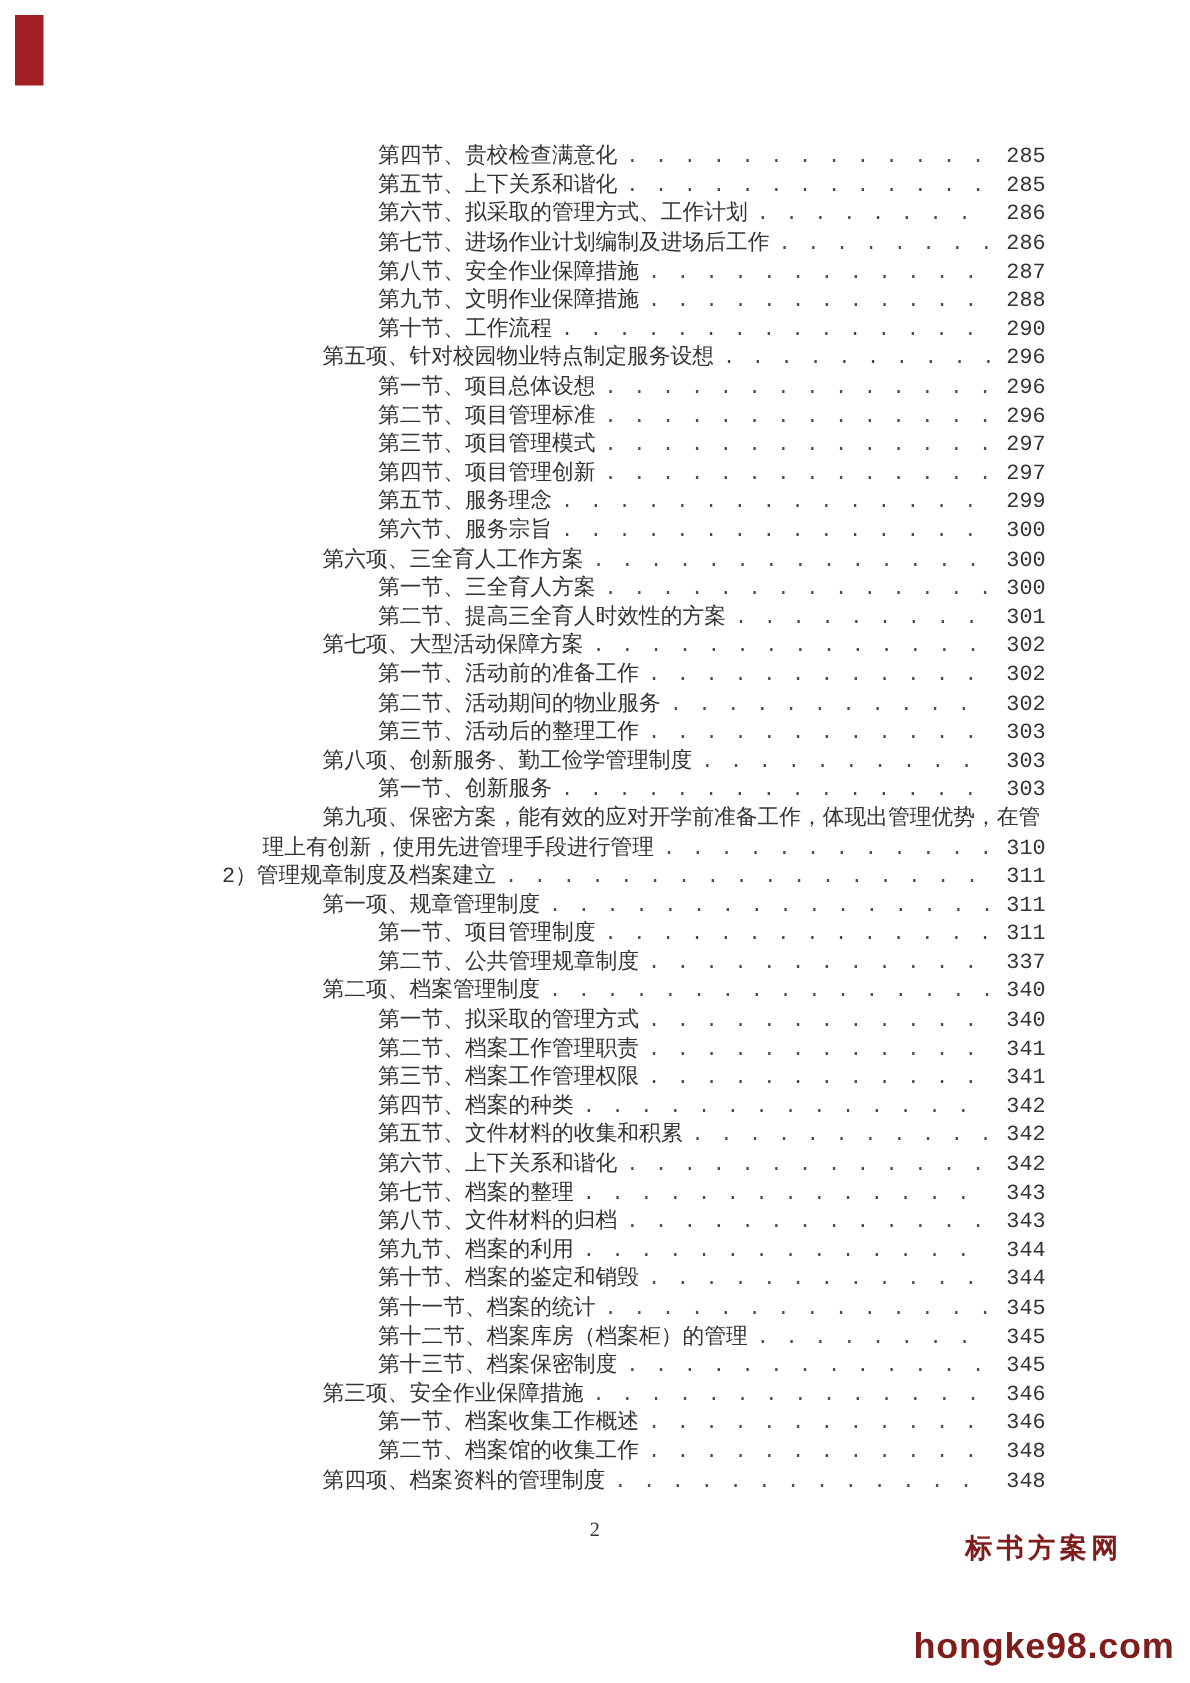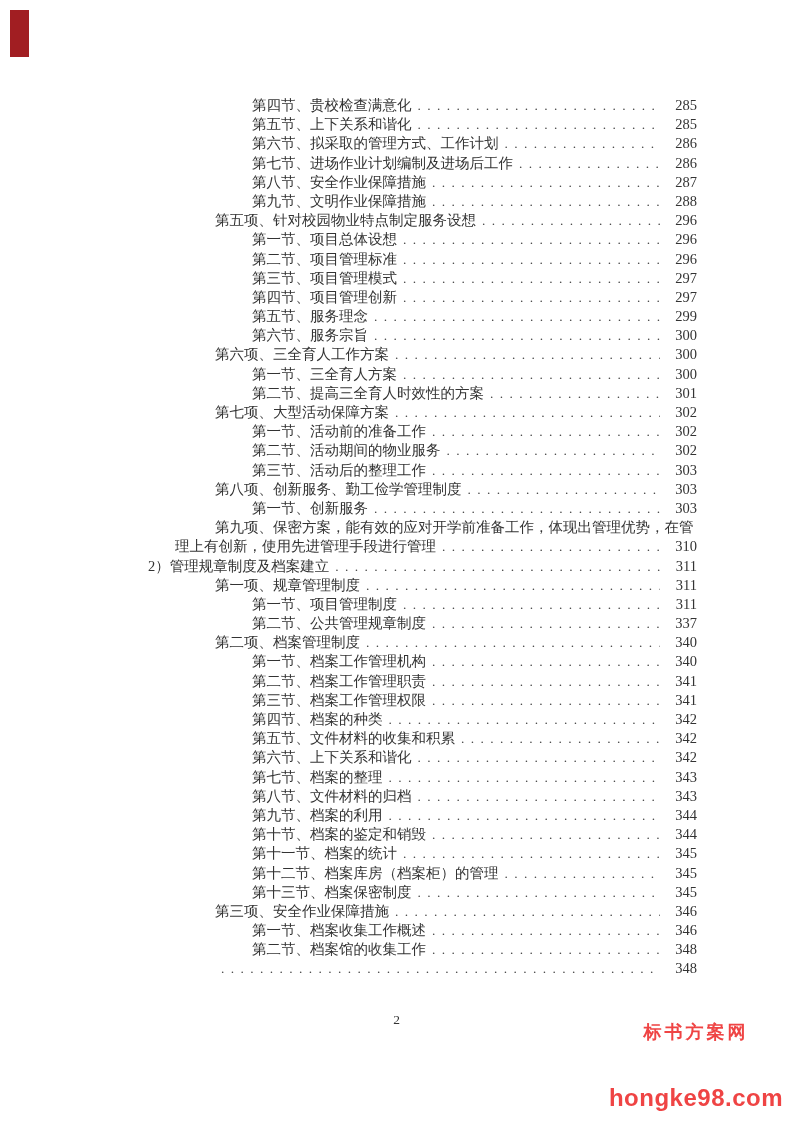--- a/index.html
+++ b/index.html
@@ -3,21 +3,21 @@
 <meta charset="utf-8">
 <style>
   html,body{margin:0;padding:0;}
   body{
     width:793px;height:1122px;position:relative;overflow:hidden;
     background:#ffffff;
     font-family:"Liberation Serif","DejaVu Serif",serif;
   }
   .sheet{position:absolute;inset:0;}
   .corner-mark{position:absolute;left:10px;top:10px;width:19px;height:47px;}
-  .toc{position:absolute;left:96px;top:96px;width:601px;color:#333333;}
+  .toc{position:absolute;left:96px;top:96px;width:601px;color:#333333;font-family:Liberation Mono, monospace;}
   .toc-row{
     display:flex;align-items:baseline;
     height:19.2px;line-height:19.2px;font-size:14.5px;
     white-space:nowrap;
   }
   .level-node{padding-left:156px;}
   .level-item{padding-left:119px;}
   .level-list{padding-left:52px;justify-content:center;}
   .level-cont{padding-left:79px;}
   .toc-text{flex:0 0 auto;}
@@ -71,20 +71,25 @@
       <div class="toc-row level-node">
         <span class="toc-text">第八节、安全作业保障措施</span>
         <span class="toc-dots"></span>
         <span class="toc-page">287</span>
       </div>
       <div class="toc-row level-node">
         <span class="toc-text">第九节、文明作业保障措施</span>
         <span class="toc-dots"></span>
         <span class="toc-page">288</span>
       </div>
+      <div class="toc-row level-node">
+        <span class="toc-text">第十节、工作流程</span>
+        <span class="toc-dots"></span>
+        <span class="toc-page">290</span>
+      </div>
       <div class="toc-row level-item">
         <span class="toc-text">第五项、针对校园物业特点制定服务设想</span>
         <span class="toc-dots"></span>
         <span class="toc-page">296</span>
       </div>
       <div class="toc-row level-node">
         <span class="toc-text">第一节、项目总体设想</span>
         <span class="toc-dots"></span>
         <span class="toc-page">296</span>
       </div>
@@ -185,21 +190,21 @@
         <span class="toc-text">第二节、公共管理规章制度</span>
         <span class="toc-dots"></span>
         <span class="toc-page">337</span>
       </div>
       <div class="toc-row level-item">
         <span class="toc-text">第二项、档案管理制度</span>
         <span class="toc-dots"></span>
         <span class="toc-page">340</span>
       </div>
       <div class="toc-row level-node">
-        <span class="toc-text">第一节、档案工作管理机构</span>
+        <span class="toc-text">第一节、拟采取的管理方式</span>
         <span class="toc-dots"></span>
         <span class="toc-page">340</span>
       </div>
       <div class="toc-row level-node">
         <span class="toc-text">第二节、档案工作管理职责</span>
         <span class="toc-dots"></span>
         <span class="toc-page">341</span>
       </div>
       <div class="toc-row level-node">
         <span class="toc-text">第三节、档案工作管理权限</span>
@@ -265,22 +270,23 @@
         <span class="toc-text">第一节、档案收集工作概述</span>
         <span class="toc-dots"></span>
         <span class="toc-page">346</span>
       </div>
       <div class="toc-row level-node">
         <span class="toc-text">第二节、档案馆的收集工作</span>
         <span class="toc-dots"></span>
         <span class="toc-page">348</span>
       </div>
       <div class="toc-row level-item">
+        <span class="toc-text">第四项、档案资料的管理制度</span>
         <span class="toc-dots"></span>
         <span class="toc-page">348</span>
       </div>
     </div>
   <div class="folio">2</div>
-  <div class="watermark" style="color: #ef4444;">
+  <div class="watermark" style="color: #7f1d1d;">
     <div class="wm-name">标书方案网</div>
     <div class="wm-url">hongke98.com</div>
   </div>
 </div>
 
 </body></html>

